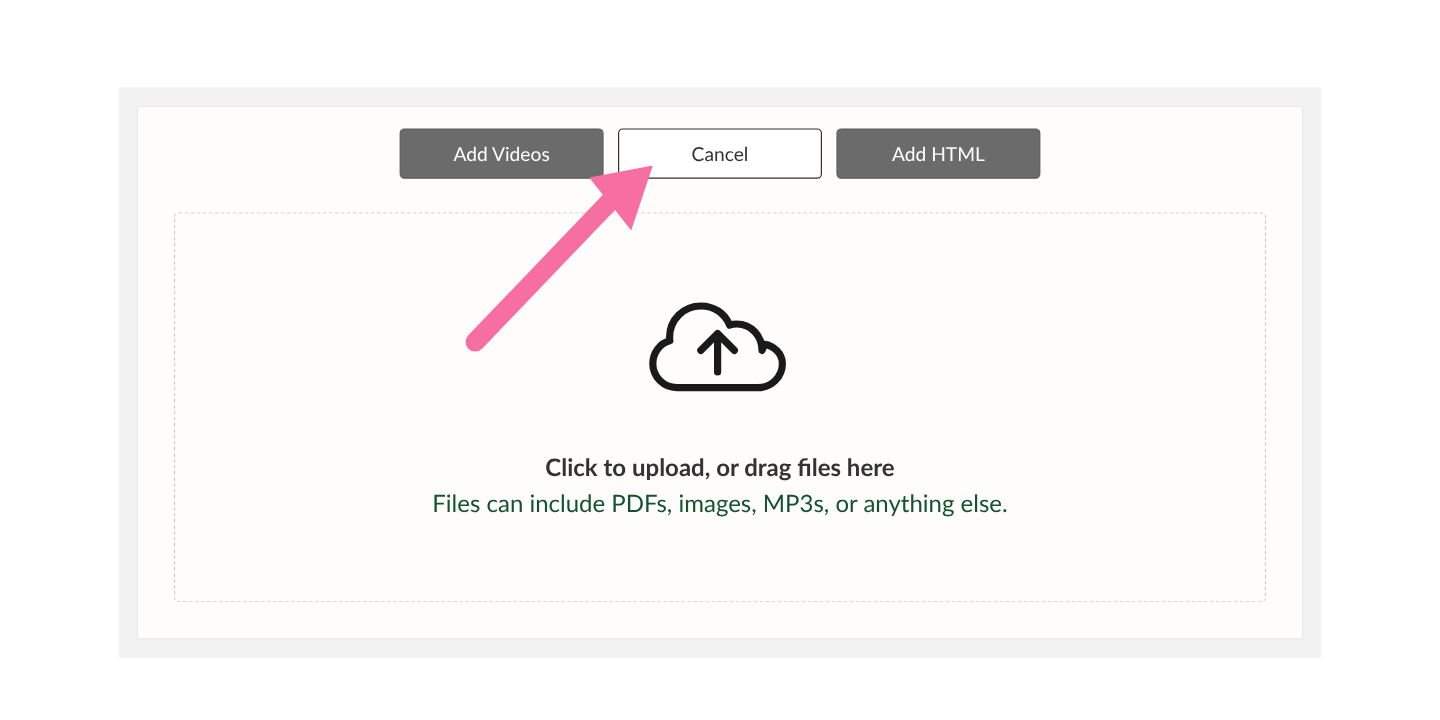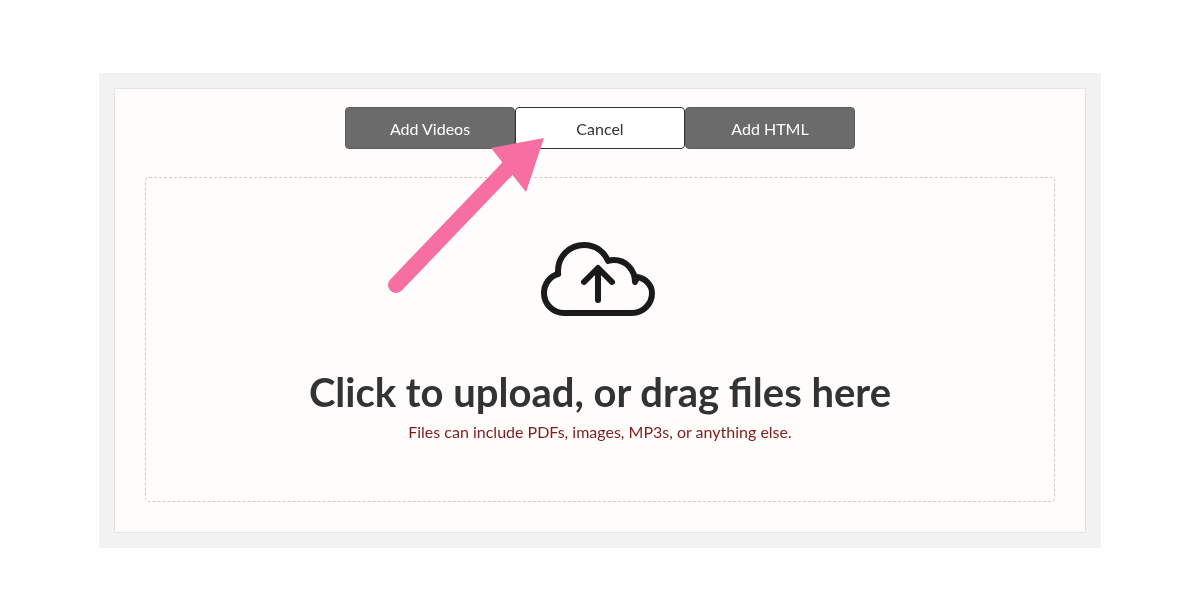--- a/index.html
+++ b/index.html
@@ -28,21 +28,21 @@
       width: 100%;
       height: 100%;
       border: 1px solid #e5e5e5;
       padding: 18px 30px 30px 30px;
       display: flex;
       flex-direction: column;
       align-items: center;
     }
     .button-row {
       display: flex;
-      gap: 0;
+      gap: 12px;
       margin-bottom: 28px;
     }
     .btn {
       width: 170px;
       height: 42px;
       border-radius: 4px;
       font-size: 16px;
       font-weight: 400;
       cursor: pointer;
       display: flex;
@@ -71,29 +71,29 @@
       justify-content: center;
       cursor: pointer;
     }
     .upload-icon-wrap {
       margin-bottom: 18px;
     }
     .upload-icon-wrap svg {
       display: block;
     }
     .dropzone-heading {
-      font-size: 40px;
+      font-size: 20px;
       font-weight: 700;
       color: #333333;
       margin-bottom: 6px;
       margin-top: 22px;
     }
     .dropzone-sub {
-      font-size: 16px;
-      color: #7f1d1d;
+      font-size: 20px;
+      color: #14532d;
       font-weight: 400;
     }
     .annotation-arrow {
       position: absolute;
       left: 376px;
       top: 130px;
       pointer-events: none;
     }
   </style>
 </head>

